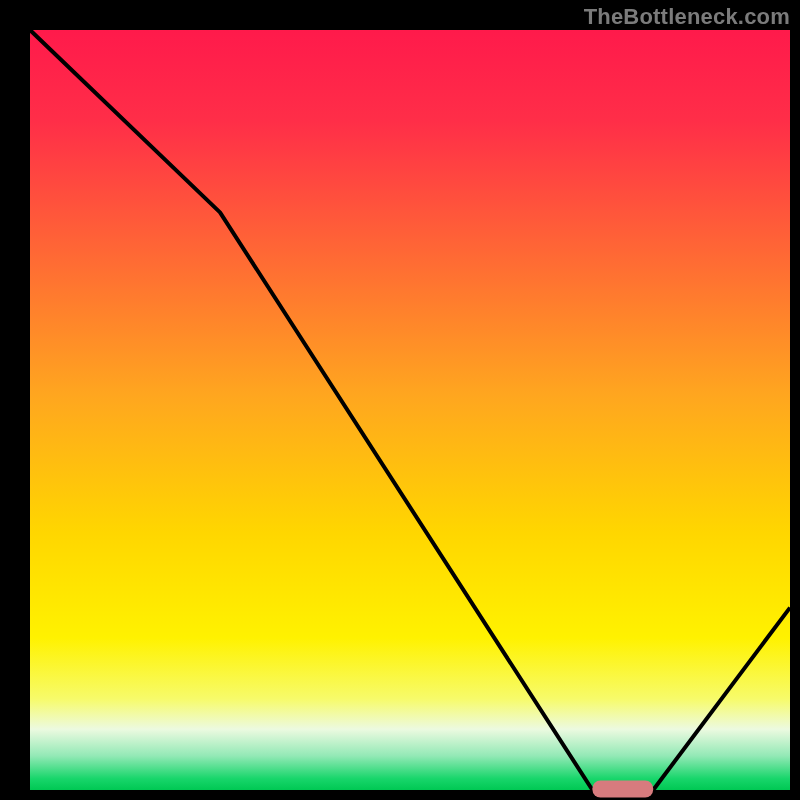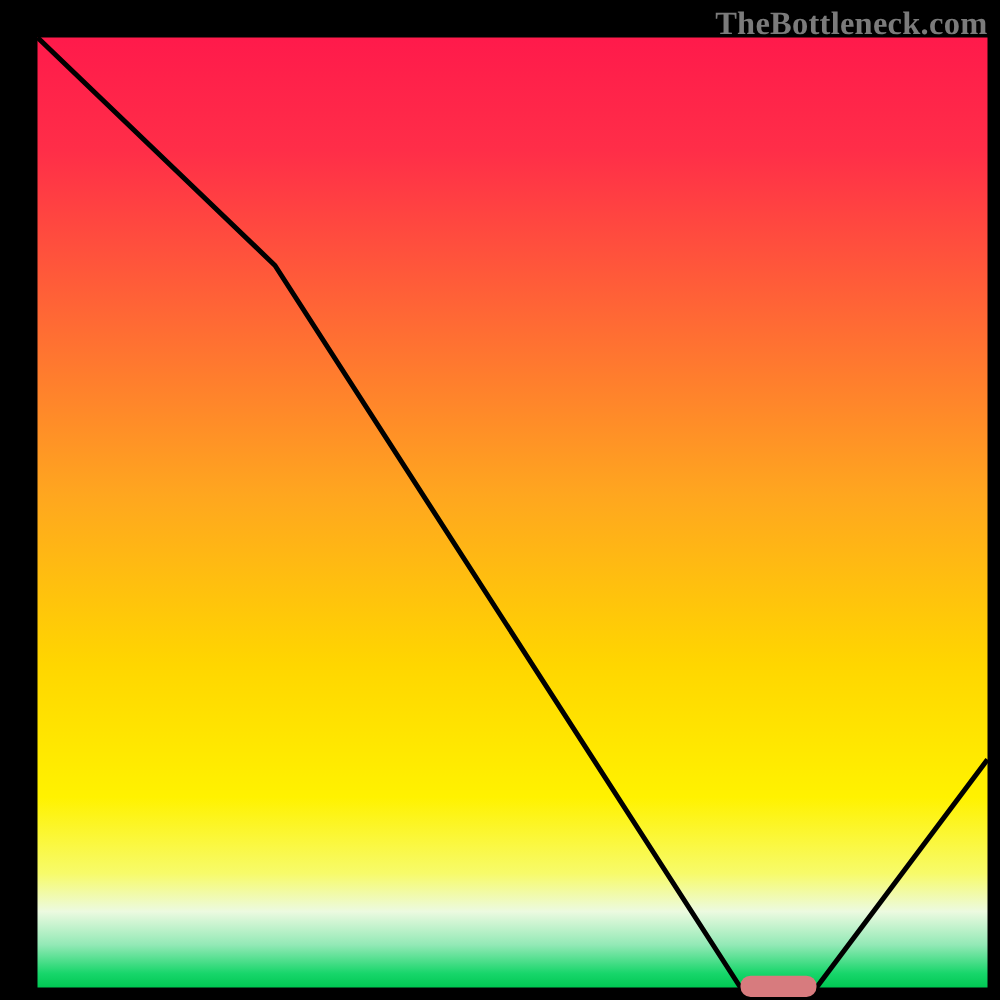--- a/index.html
+++ b/index.html
@@ -12,22 +12,22 @@
   }
   .root {
     position: relative;
     width: 800px;
     height: 800px;
   }
   .watermark {
     position: absolute;
     top: 4px;
     right: 10px;
-    font-family: Liberation Serif, serif;
-    font-size: 26px;
+    font-family: Liberation Sans, sans-serif;
+    font-size: 22px;
     font-weight: 600;
     color: #7b7b7b;
     letter-spacing: 0.2px;
     z-index: 5;
   }
   svg.chart {
     position: absolute;
     left: 0;
     top: 0;
     width: 800px;

